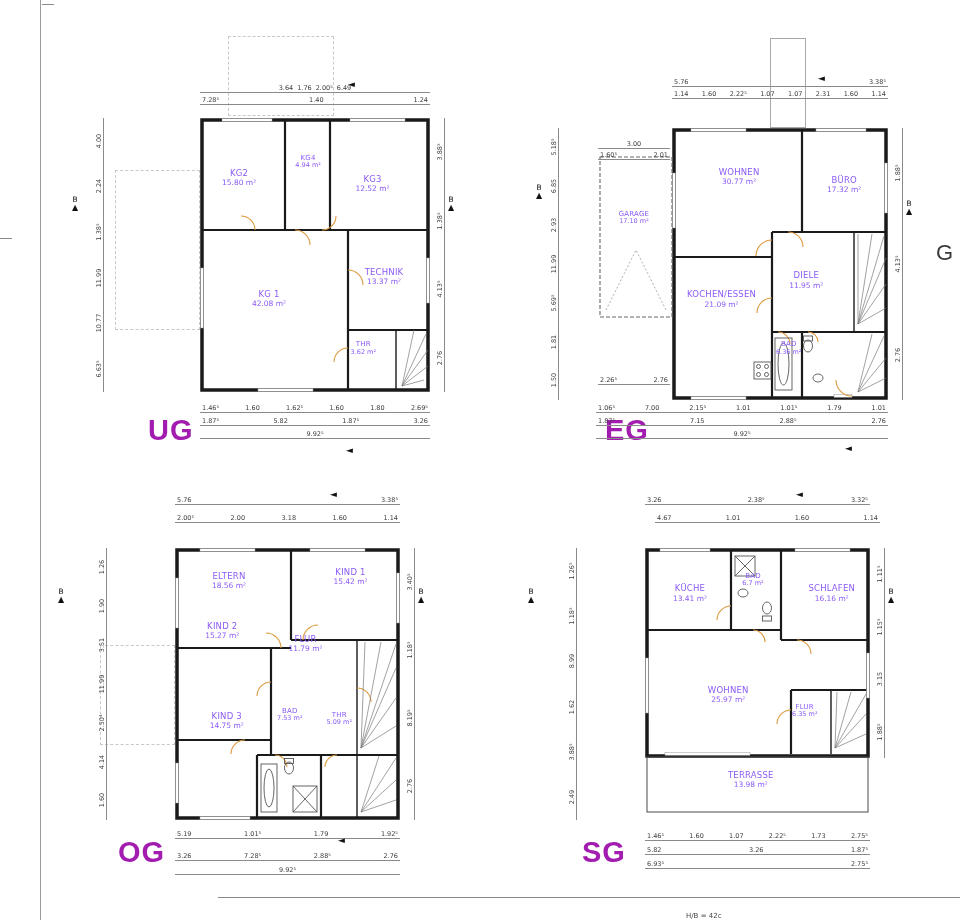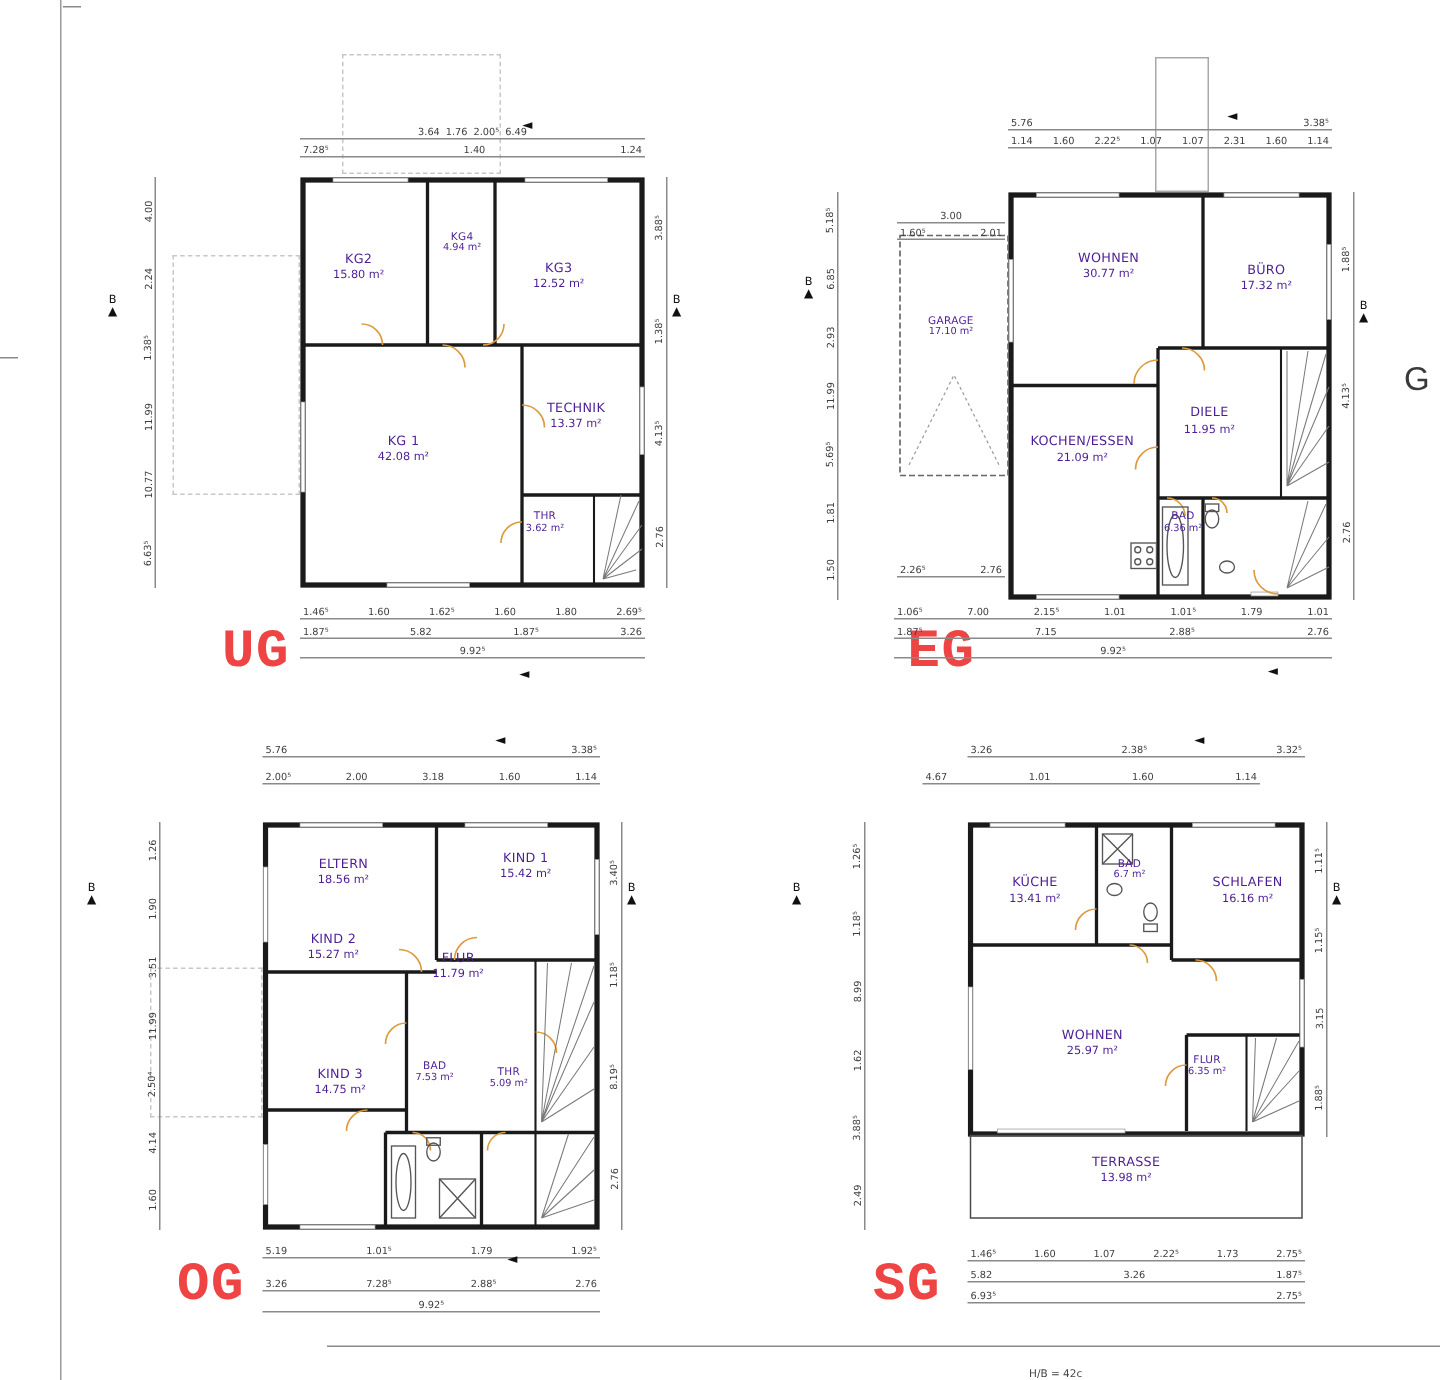--- a/index.html
+++ b/index.html
@@ -10,26 +10,26 @@
   .page-edge { position:absolute; left:40px; top:0; width:1px; height:920px; background:#9a9a9a; }
   .edge-tick-top { position:absolute; left:42px; top:4px; width:12px; height:1px; background:#8a8a8a; }
   .edge-tick-left { position:absolute; left:0; top:238px; width:12px; height:1px; background:#8a8a8a; }
   .footer-line { position:absolute; left:218px; top:897px; width:742px; border-top:1px solid #8a8a8a; }
   .footer-text { position:absolute; left:686px; top:900px; font-size:7px; color:#444;margin-top:12px; }
   .side-letter { position:absolute; left:936px; top:240px; font-size:22px; color:#3a3a3a; font-family:"Liberation Sans", sans-serif; }
 
   
   .plan { position:absolute; }
   .plan svg { position:absolute; left:0; top:0; }
-  .room-label { position:absolute; transform:translate(-50%,-50%); text-align:center; color:#4c1d95; white-space:nowrap; line-height:1.2; }
+  .room-label { position:absolute; transform:translate(-50%,-50%); text-align:center; color:#8b5cf6; white-space:nowrap; line-height:1.2; }
   .room-name { font-size:8.5px; letter-spacing:0.2px; }
   .room-area { font-size:7.5px; }
   .room-label.small .room-name { font-size:7px; }
   .room-label.small .room-area { font-size:6.5px; }
-  .floor-label { position:absolute; font-family:Liberation Mono, monospace; font-weight:bold; font-size:36px; color:#ef4444; letter-spacing:1px; }
+  .floor-label { position:absolute; font-family:Liberation Sans, sans-serif; font-weight:bold; font-size:29px; color:#a21caf; letter-spacing:1px; }
 
   
   .dimrow { position:absolute; display:flex; justify-content:space-between; align-items:flex-end; height:9px; border-bottom:0.5px solid #8a8a8a; }
   .dimrow.single { justify-content:center; }
   .dim { font-size:6.5px; line-height:8px; color:#3c3c3c; padding:0 2px; white-space:nowrap; }
   .dimcol { position:absolute; display:flex; flex-direction:column; justify-content:space-around; align-items:center; width:9px; border-right:0.5px solid #8a8a8a; }
   .dimcol .dim { transform:rotate(-90deg); }
 
   
   .section-marker { position:absolute; display:flex; flex-direction:column; align-items:center; color:#111; }
@@ -475,21 +475,21 @@
       <div class="room-name">TERRASSE</div>
       <div class="room-area">13.98 m²</div>
     </div>
   </div>
   <div class="floor-label" style="left:582px;top:836px;">SG</div>
   <div class="dimrow" style="left:645px;top:496px;width:225px;">
       <span class="dim">3.26</span>
       <span class="dim">2.38⁵</span>
       <span class="dim">3.32⁵</span>
     </div>
-  <div class="dimrow" style="left:615px;top:514px;width:225px;justify-content:space-between;">
+  <div class="dimrow" style="left:655px;top:514px;width:225px;justify-content:space-between;">
       <span class="dim">4.67</span>
       <span class="dim">1.01</span>
       <span class="dim">1.60</span>
       <span class="dim">1.14</span>
     </div>
   <div class="dimrow" style="left:645px;top:832px;width:225px;">
       <span class="dim">1.46⁵</span>
       <span class="dim">1.60</span>
       <span class="dim">1.07</span>
       <span class="dim">2.22⁵</span>

